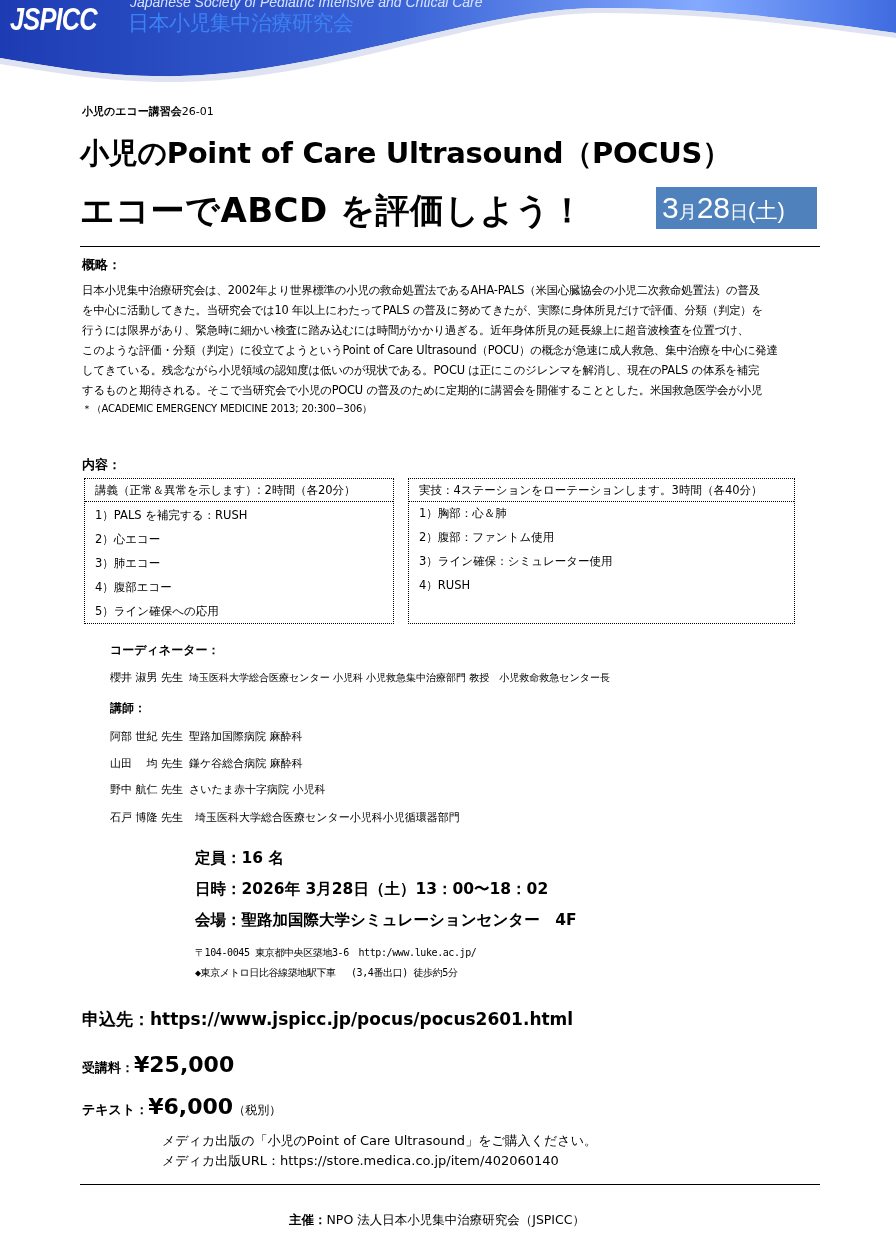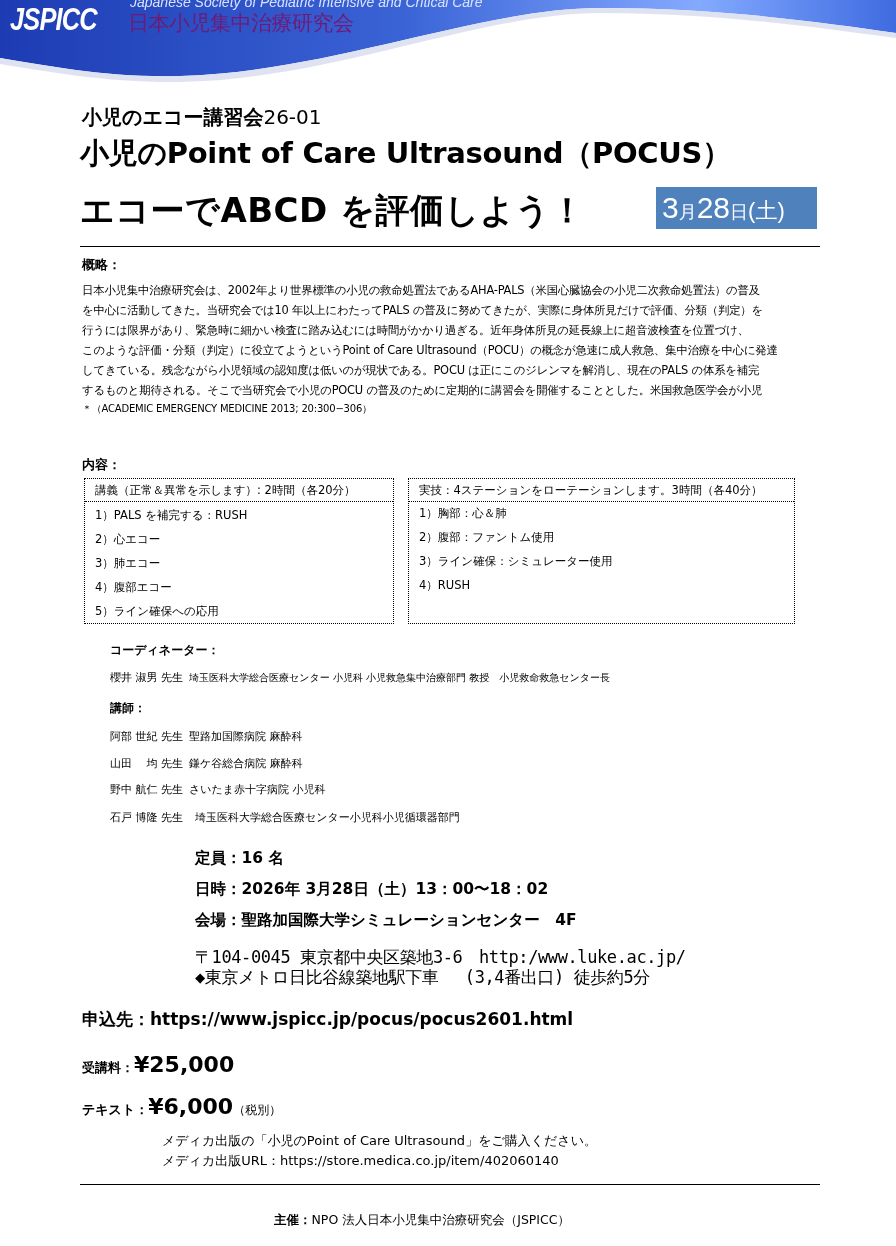--- a/index.html
+++ b/index.html
@@ -8,24 +8,24 @@
 
   
   .banner { position: absolute; left: 0; top: 0; width: 896px; height: 90px; overflow: hidden; }
   .banner svg { position: absolute; left: 0; top: 0; }
   .logo { position: absolute; left: 10px; top: 2px; font-family: "Liberation Sans", sans-serif;
           font-weight: bold; font-style: italic; font-size: 31px; color: #fff; letter-spacing: -1px;
           transform: scaleX(0.82); transform-origin: left top; }
   .society-en { position: absolute; left: 130px; top: -6px; font-family: "Liberation Sans", sans-serif;
           font-style: italic; font-size: 14px; color: #d8e2ff; white-space: nowrap; }
   .society-ja { position: absolute; left: 128px; top: 9px; font-family: "DejaVu Sans", sans-serif;
-          font-size: 21px; color: #701a75; white-space: nowrap; letter-spacing: -0.5px; }
+          font-size: 21px; color: #3b82f6; white-space: nowrap; letter-spacing: -0.5px; }
 
   
-  .subtitle { position: absolute; left: 82px; top: 104px; font-size: 20px; font-weight: bold; white-space: nowrap; }
+  .subtitle { position: absolute; left: 82px; top: 104px; font-size: 11px; font-weight: bold; white-space: nowrap; }
   .subtitle .num { font-weight: normal; }
   .title1 { position: absolute; left: 80px; top: 134px; font-size: 29px; font-weight: bold; white-space: nowrap; letter-spacing: -0.3px; }
   .title2 { position: absolute; left: 80px; top: 188px; font-size: 34px; font-weight: bold; white-space: nowrap; letter-spacing: 0.5px; }
   .date-box { position: absolute; left: 656px; top: 187px; width: 161px; height: 42px; background: #4f81bd;
               color: #fff; font-family: "Liberation Sans", sans-serif; white-space: nowrap; padding-left: 6px; line-height: 42px; }
   .date-box .big { font-size: 30px; }
   .date-box .small { font-size: 18px; }
   .title-rule { position: absolute; left: 80px; top: 246px; width: 740px; height: 1px; background: #000; }
 
   
@@ -40,31 +40,31 @@
   .tbl .rows { padding: 4px 0 0 10px; }
   .tbl .row { height: 24px; white-space: nowrap; line-height: 18px; }
 
   
   .staff-line { position: absolute; left: 110px; white-space: nowrap; font-size: 12px; }
   .staff-line .name { font-weight: normal; font-size: 11px; margin-right: 6px; }
   .staff-line .aff { font-size: 10px; }
 
   
   .info { position: absolute; left: 195px; font-weight: bold; font-size: 15.5px; white-space: nowrap; }
-  .addr { position: absolute; left: 195px; font-family: "DejaVu Sans Mono", "Liberation Mono", monospace; font-size: 17px; white-space: nowrap; letter-spacing: -0.4px; text-align: right; }
+  .addr { position: absolute; left: 195px; font-family: "DejaVu Sans Mono", "Liberation Mono", monospace; font-size: 10px; white-space: nowrap; letter-spacing: -0.4px; text-align: right; }
 
   .apply { position: absolute; left: 82px; top: 1008px; font-size: 17px; font-weight: bold; white-space: nowrap; }
   .fee { position: absolute; left: 82px; white-space: nowrap; font-weight: bold; }
   .fee .lbl { font-size: 13px; }
   .fee .amt { font-size: 22px; }
   .fee .note { font-size: 12px; font-weight: normal; }
   .textnote { position: absolute; left: 162px; font-size: 13px; white-space: nowrap; }
 
   .foot-rule { position: absolute; left: 80px; top: 1184px; width: 740px; height: 1px; background: #000; }
-  .organizer { position: absolute; left: 274px; top: 1212px; font-size: 12.5px; white-space: nowrap; }
+  .organizer { position: absolute; left: 289px; top: 1212px; font-size: 12.5px; white-space: nowrap; }
   .organizer b { font-weight: bold; }
 </style>
 </head>
 <body>
 
 <div class="banner">
   <svg width="896" height="90" viewBox="0 0 896 90">
     <defs>
       <linearGradient id="bg" x1="0" y1="0" x2="1" y2="0">
         <stop offset="0" stop-color="#1d3cb3"></stop>

